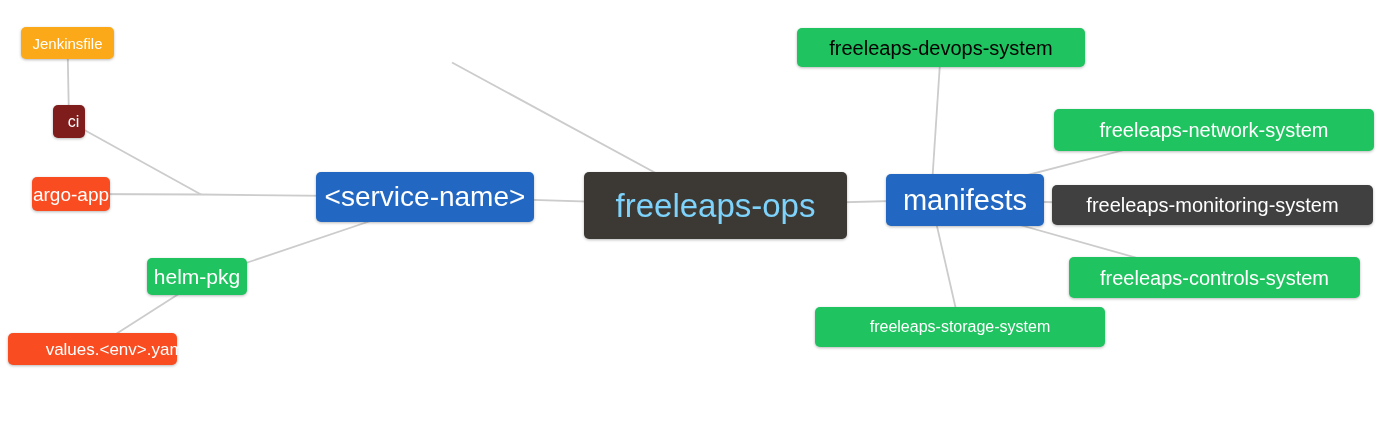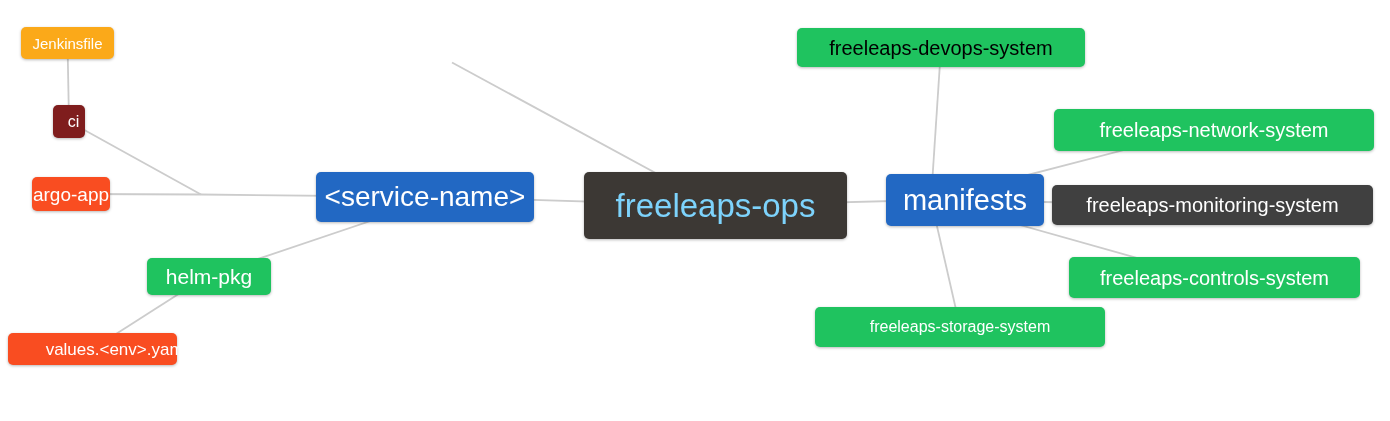--- a/index.html
+++ b/index.html
@@ -54,21 +54,21 @@
       <line x1="931" y1="200" x2="941" y2="47.5" stroke="#cccccc" stroke-width="1.8"></line>
       <line x1="931" y1="200" x2="1201" y2="130" stroke="#cccccc" stroke-width="1.8"></line>
       <line x1="931" y1="200" x2="1212.5" y2="205" stroke="#cccccc" stroke-width="1.8"></line>
       <line x1="931" y1="200" x2="1206.5" y2="277.5" stroke="#cccccc" stroke-width="1.8"></line>
       <line x1="931" y1="200" x2="960" y2="327" stroke="#cccccc" stroke-width="1.8"></line>
     </svg>
 
 <div class="node" style="left: 584px; top: 172px; width: 263px; height: 67px; font-size: 33px; background: rgb(60, 56, 52); color: #7dd3fc;">freeleaps-ops</div>
     <div class="node" style="left: 316px; top: 172px; width: 218px; height: 50px; font-size: 28px; background: rgb(34, 104, 195); color: rgb(255, 255, 255);">&lt;service-name&gt;</div>
     <div class="node" style="left: 852px; top: 174px; width: 158px; height: 52px; font-size: 29px; background: rgb(34, 104, 195); color: rgb(255, 255, 255); margin-left: 34px;">manifests</div>
-    <div class="node" style="left: 147px; top: 258px; width: 124px; height: 37px; font-size: 21px; background: rgb(31, 195, 95); color: rgb(255, 255, 255);">helm-pkg</div>
+    <div class="node" style="left: 147px; top: 258px; width: 100px; height: 37px; font-size: 21px; background: rgb(31, 195, 95); color: rgb(255, 255, 255);">helm-pkg</div>
     <div class="node" style="left: 53px; top: 105px; width: 32px; height: 33px; font-size: 16px; background: #7f1d1d; color: rgb(255, 255, 255); padding-left: 9px;">ci</div>
     <div class="node" style="left: 32px; top: 177px; width: 78px; height: 34px; font-size: 19px; background: rgb(249, 77, 33); color: rgb(255, 255, 255);">argo-app</div>
     <div class="node" style="left: 8px; top: 333px; width: 169px; height: 32px; font-size: 17px; background: rgb(249, 77, 33); color: rgb(255, 255, 255); padding-left: 48px;">values.&lt;env&gt;.yaml</div>
     <div class="node" style="left: 21px; top: 27px; width: 93px; height: 32px; font-size: 15px; background: rgb(251, 169, 25); color: rgb(255, 255, 255);">Jenkinsfile</div>
     <div class="node" style="left: 797px; top: 28px; width: 288px; height: 39px; font-size: 20px; background: rgb(31, 195, 95); color: #000000;">freeleaps-devops-system</div>
     <div class="node" style="left: 1054px; top: 109px; width: 320px; height: 42px; font-size: 20px; background: rgb(31, 195, 95); color: rgb(255, 255, 255);">freeleaps-network-system</div>
     <div class="node" style="left: 1052px; top: 185px; width: 321px; height: 40px; font-size: 20px; background: #404040; color: rgb(255, 255, 255);">freeleaps-monitoring-system</div>
     <div class="node" style="left: 1061px; top: 257px; width: 291px; height: 41px; font-size: 20px; background: rgb(31, 195, 95); color: rgb(255, 255, 255); margin-left: 8px;">freeleaps-controls-system</div>
     <div class="node" style="left: 815px; top: 307px; width: 290px; height: 40px; font-size: 16px; background: rgb(31, 195, 95); color: rgb(255, 255, 255);">freeleaps-storage-system</div>
   </div>

